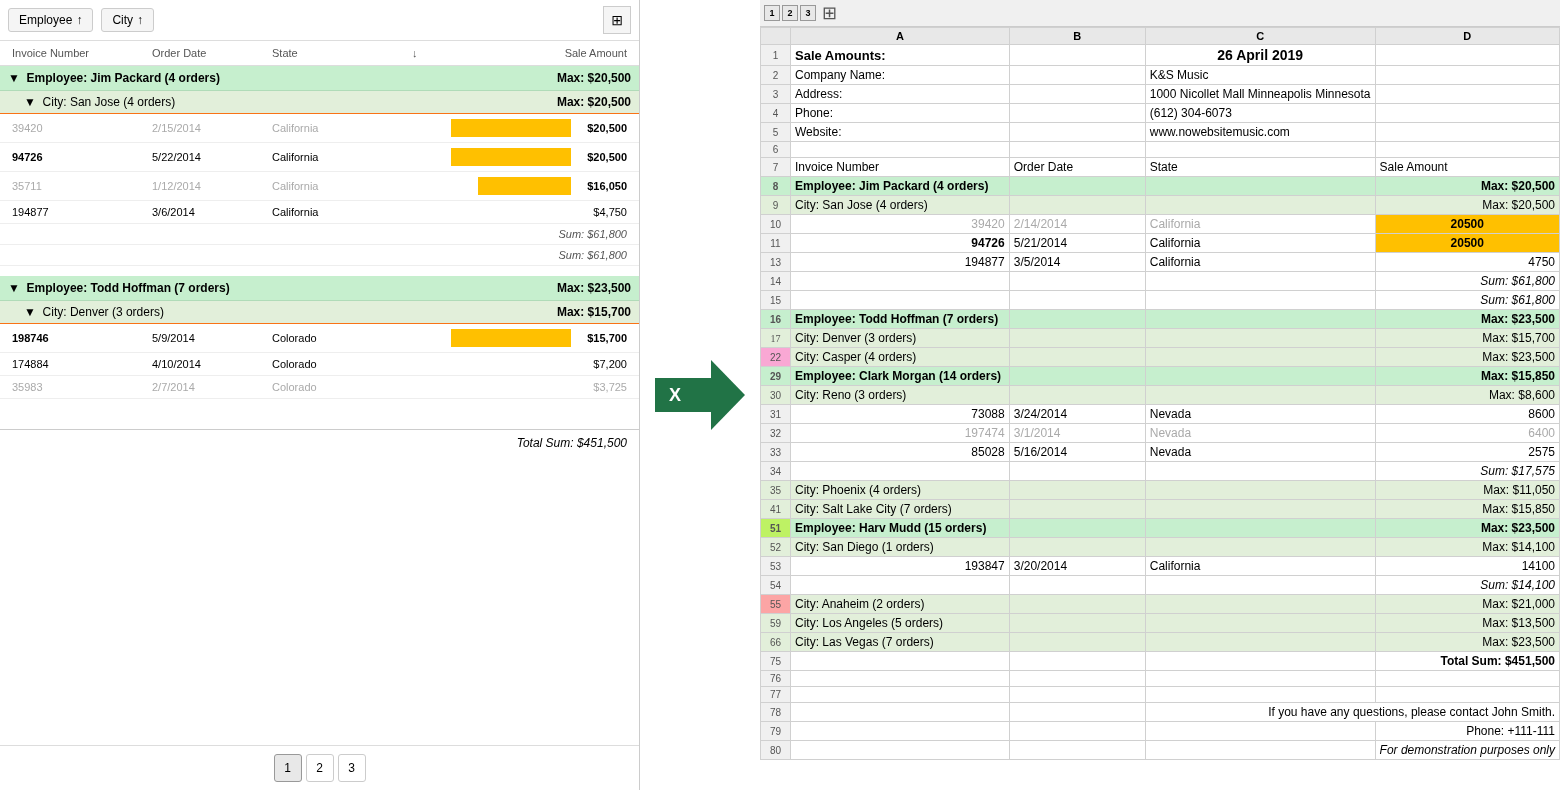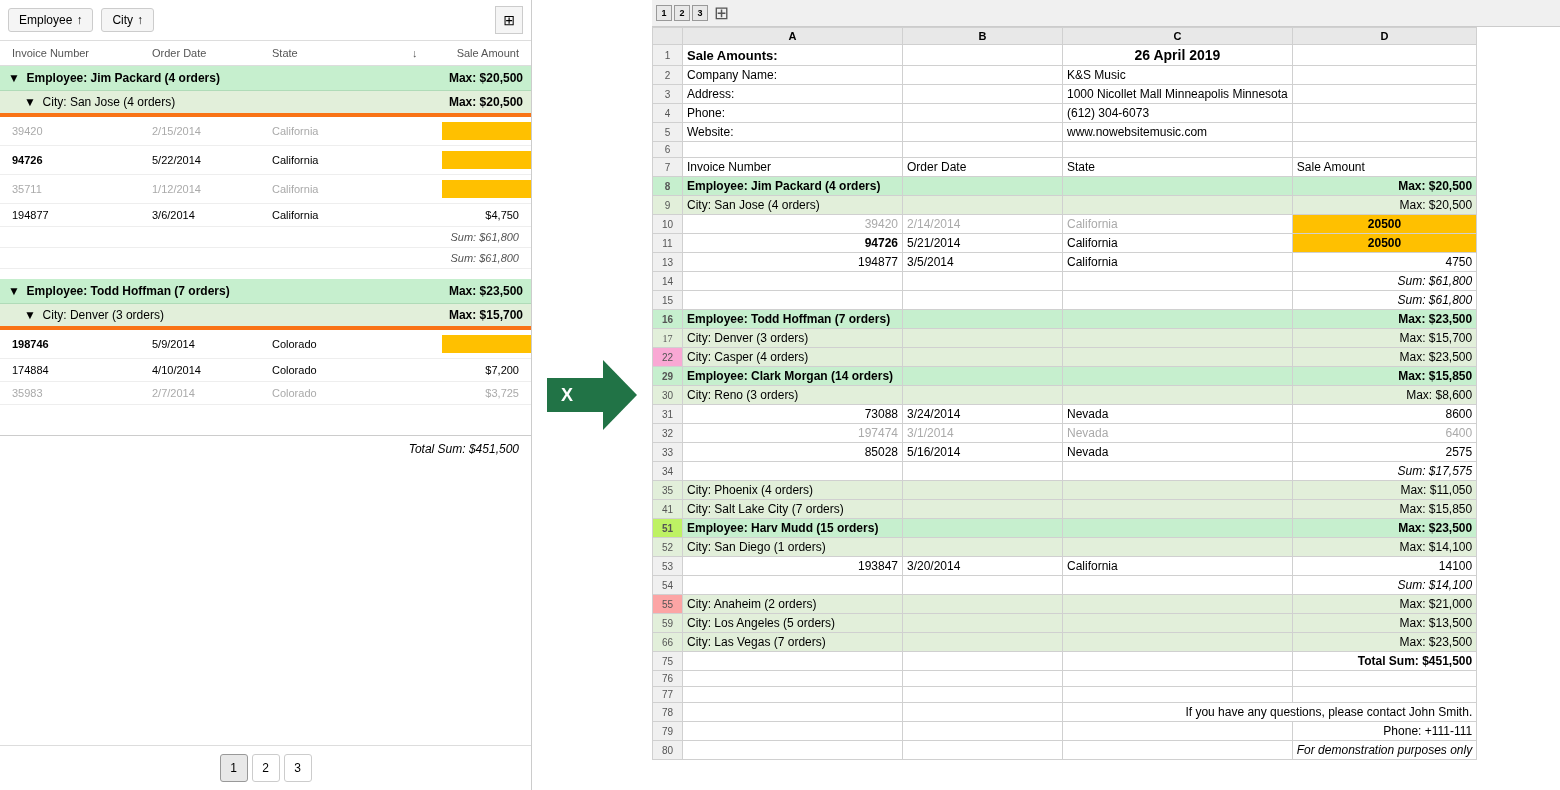--- a/index.html
+++ b/index.html
@@ -1,20 +1,20 @@
 <!DOCTYPE html>
 <html><head>
   <meta charset="utf-8">
   <style>
     * { box-sizing: border-box; margin: 0; padding: 0; }
     body { font-family: Arial, sans-serif; font-size: 12px; background: #fff; display: flex; width: 1560px; height: 790px; overflow: hidden; }
 
     
     #left-panel {
-      width: 532px;
+      width: 640px;
       height: 790px;
       border-right: 1px solid #ccc;
       display: flex;
       flex-direction: column;
       background: #fff;
     }
 
     .left-header {
       display: flex;
       align-items: center;
@@ -71,41 +71,41 @@
       font-weight: bold;
       font-size: 12px;
     }
 
     .city-group-header {
       display: grid;
       grid-template-columns: 1fr auto;
       align-items: center;
       padding: 4px 8px 4px 24px;
       background: #e2efda;
-      border-bottom: 4px solid #f97316;
+      border-bottom: 1px solid #f97316;
       font-size: 12px;
     }
 
     .data-row {
       display: grid;
       grid-template-columns: 140px 120px 140px 30px 1fr;
       align-items: center;
       padding: 3px 8px;
       border-bottom: 1px solid #eee;
       font-size: 11px;
     }
 
     .data-row.muted { color: #aaa; }
 
     .data-cell { padding: 2px 4px; }
     .data-cell.right { text-align: right; }
     .data-cell.bold { font-weight: bold; }
 
     .bar-cell { padding: 2px 4px; position: relative; }
-    .bar-wrapper { display: flex; align-items: center; gap: 16px; }
+    .bar-wrapper { display: flex; align-items: center; justify-content: flex-end; gap: 16px; }
     .bar { height: 18px; background: #FFC000; display: inline-block; }
     .bar-label { font-weight: bold; color: #000; white-space: nowrap; }
 
     .sum-row {
       display: flex;
       justify-content: flex-end;
       padding: 4px 12px;
       font-style: italic;
       font-size: 11px;
       color: #555;

